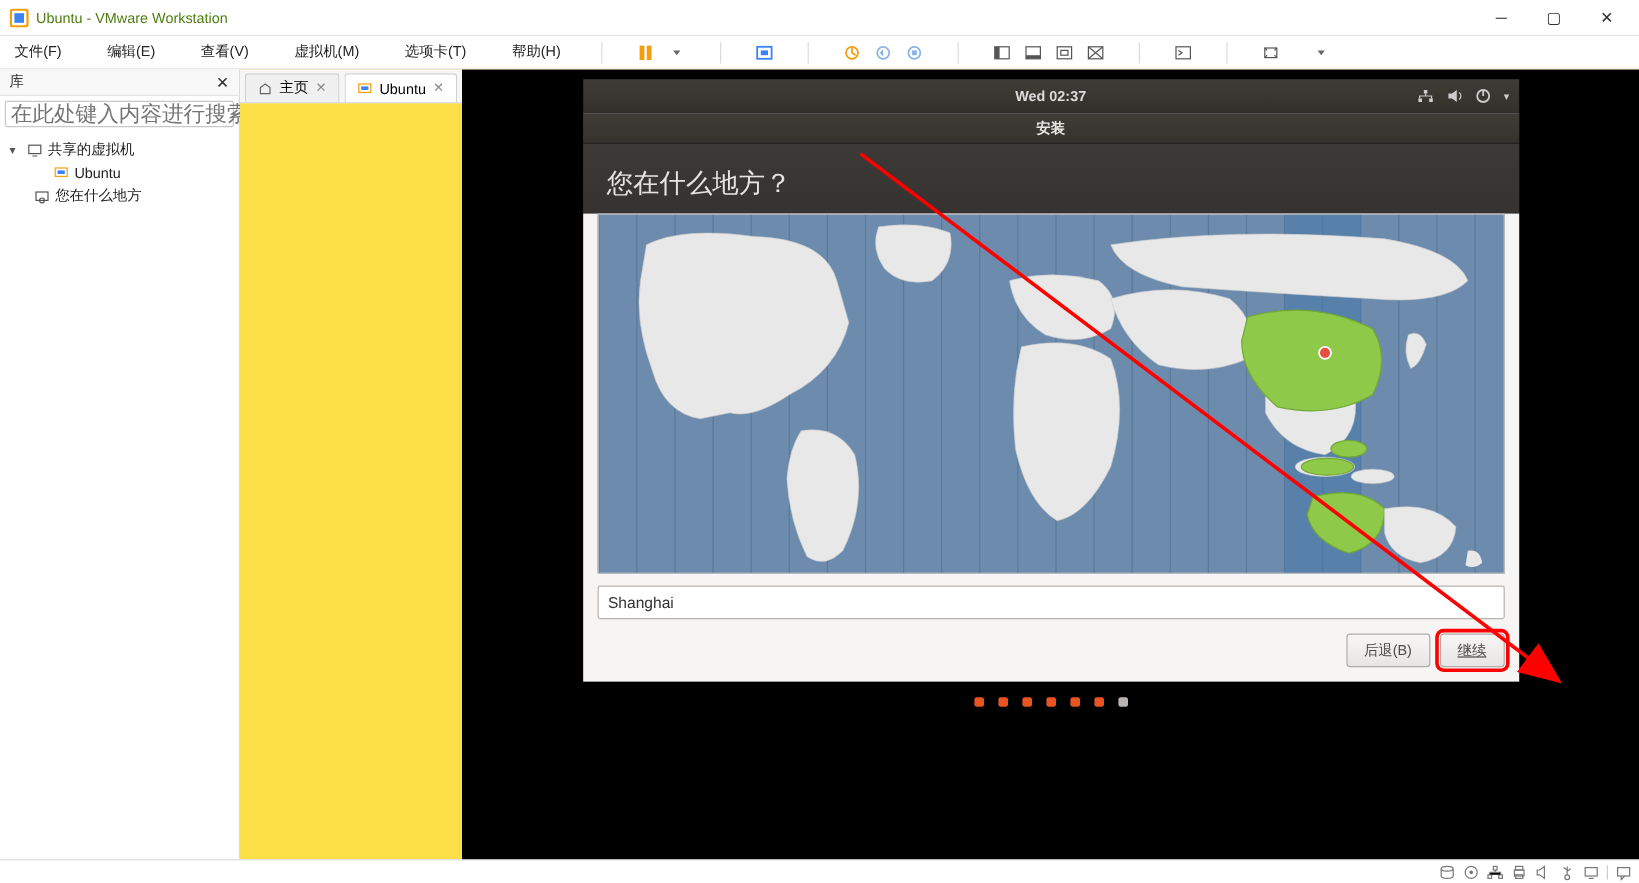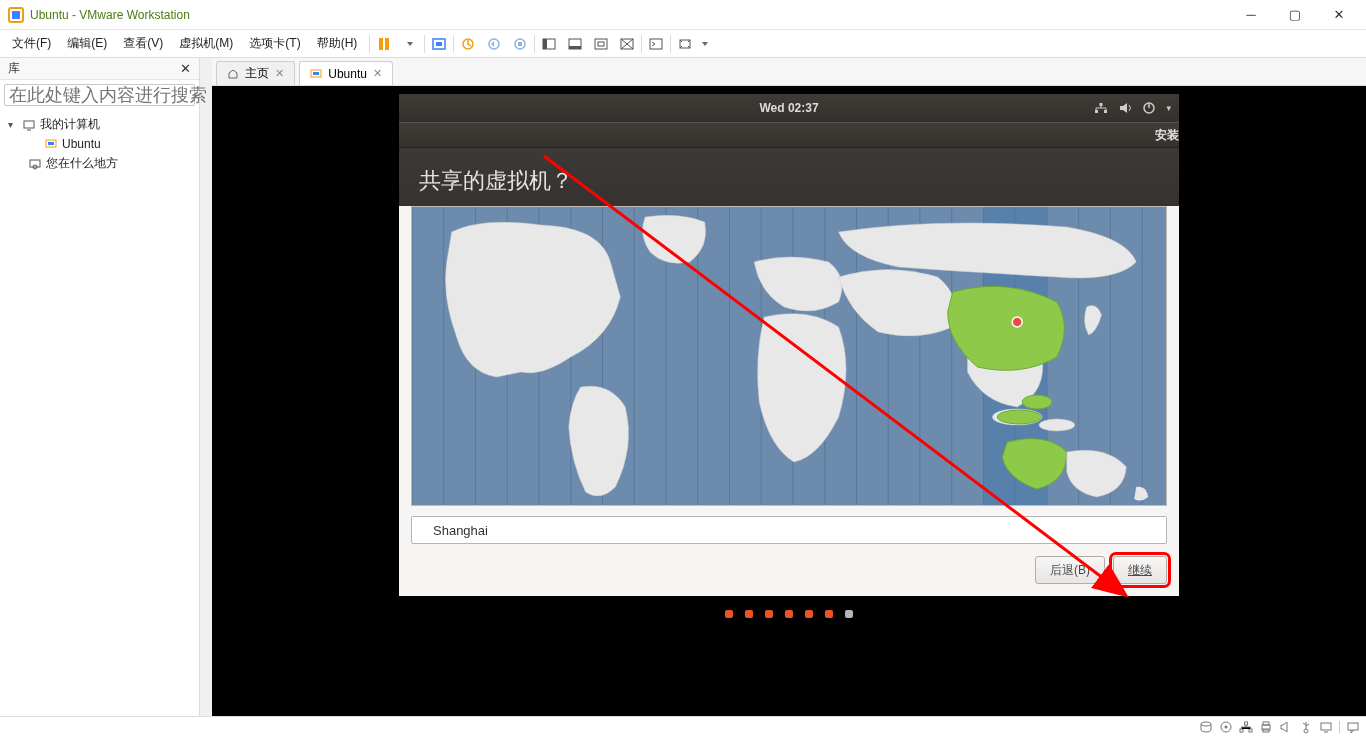--- a/index.html
+++ b/index.html
@@ -6,21 +6,21 @@
 body { width: 1366px; height: 736px; overflow: hidden; background: #f0f0f0; display: flex; flex-direction: column; }
 
 
 .titlebar { height: 30px; display: flex; align-items: center; padding: 0 8px; background: #fff; border-bottom: 1px solid #e5e5e5; }
 .titlebar .app-icon { width: 16px; height: 16px; margin-right: 6px; display: inline-flex; align-items: center; justify-content: center; }
 .titlebar .title { font-size: 12px; color: #4d7c0f; }
 .titlebar .win-controls { margin-left: auto; display: flex; gap: 18px; padding-right: 6px;}
 .titlebar .win-controls span { width: 26px; text-align: center; font-size: 13px; color: #333; }
 
 
-.menubar { height: 28px; background: #fff; display: flex; align-items: center; padding: 0 4px; border-bottom: 1px solid #dcdcdc; gap: 0; }
+.menubar { height: 28px; background: #fff; display: flex; align-items: center; padding: 0 4px; border-bottom: 1px solid #dcdcdc; gap: 22px; }
 .menubar .menu-item { font-size: 12px; color: #222; padding: 2px 8px; }
 .menubar .sep { width: 1px; height: 18px; background: #dcdcdc; margin: 0 4px; }
 .menubar .tool-icon { width: 20px; height: 20px; display: inline-flex; align-items: center; justify-content: center; }
 .menubar .tool-group { display: flex; align-items: center; gap: 6px; }
 .menubar svg { display:block; }
 
 
 .main { flex: 1; display: flex; min-height: 0; }
 
 
@@ -32,45 +32,45 @@
 .sidebar-search input { border: none; outline: none; font-size: 18px; color: #666; flex: 1; background: transparent; }
 .sidebar-search .drop { font-size: 10px; color: #555; padding-left: 4px; }
 .tree { padding: 4px 0; font-size: 12px; color: #222; }
 .tree-row { display: flex; align-items: center; padding: 2px 8px; gap: 4px; }
 .tree-row.indent1 { padding-left: 28px; }
 .tree-row.indent2 { padding-left: 44px; }
 .tree-row .twisty { width: 10px; font-size: 10px; color: #555; }
 .tree-row .ticon { width: 14px; height: 14px; display: inline-flex; align-items: center; justify-content: center; }
 
 
-.content { flex: 1; display: flex; flex-direction: column; background: #fde047; min-width: 0; margin-left: 12px; }
+.content { flex: 1; display: flex; flex-direction: row; background: #fde047; min-width: 0; }
 .tabs { height: 28px; display: flex; align-items: flex-end; padding: 0 4px; border-bottom: 1px solid #dcdcdc; background: #f6f6f6; gap: 4px; }
 .tab { height: 24px; display: flex; align-items: center; padding: 0 10px; font-size: 12px; border: 1px solid #cfcfcf; border-bottom: none; background: #f0f0f0; border-radius: 3px 3px 0 0; gap: 6px; }
 .tab.active { background: #fff; }
 .tab .x { font-size: 11px; color: #888; }
 
 
 .vm-display { flex: 1; background: #000; display: flex; flex-direction: column; align-items: center; justify-content: flex-start; position: relative; padding-top: 8px;}
 
 
 .ubuntu-top { width: 780px; height: 28px; background: linear-gradient(to bottom, #3f3b37, #34302c); display: flex; align-items: center; color: #dcdcdc; font-size: 12px; padding: 2px 8px;}
 .ubuntu-top .tb-center { position:absolute; left:50%; transform:translateX(-50%); font-weight:600; }
 .ubuntu-top .tb-right { margin-left:auto; display:flex; gap:10px; align-items:center;}
 .ubuntu-top .tb-right svg { display:block; }
 
 .ubuntu-window { width: 780px; background: #2d2a28; border-radius: 0; }
-.ubuntu-titlebar { height: 26px; background: linear-gradient(to bottom,#403c38,#35312d); color:#e6e5e3; display:flex; align-items:center; justify-content:flex-end; font-size:12px; font-weight:600; border-top:1px solid #555; border-bottom:1px solid #222;}
+.ubuntu-titlebar { height: 26px; background: linear-gradient(to bottom,#403c38,#35312d); color:#e6e5e3; display:flex; align-items:center; justify-content:center; font-size:12px; font-weight:600; border-top:1px solid #555; border-bottom:1px solid #222;}
 .ubuntu-body { background: #f6f5f4; }
 .ubuntu-heading { font-size: 22px; color: #3d3d3d; padding: 18px 20px 10px; background:#3c3936; color:#e5e4e2;}
 .ubuntu-heading-dark { background: linear-gradient(to bottom,#3c3936,#35322f); }
 .map-wrap { margin: 0 12px; border:1px solid #c0bcb8; overflow:hidden; position:relative; height:300px; background:#7a98b7;}
 .map-wrap svg { width:100%; height:300px; display:block;}
 
 .tz-input-wrap { margin: 10px 12px 0; }
-.tz-input { width:100%; height:28px; border:1px solid #b8b4b0; background:#fff; padding:0 21px; font-size:13px; color:#333; border-radius:2px;}
+.tz-input { width:100%; height:28px; border:1px solid #b8b4b0; background:#fff; padding:0 8px; font-size:13px; color:#333; border-radius:2px;}
 .ubuntu-buttons { display:flex; justify-content:flex-end; gap:8px; padding:12px; }
 .ubtn { height:28px; padding:0 14px; font-size:12px; background:linear-gradient(to bottom,#f7f6f5,#e8e6e4); border:1px solid #b0aca8; border-radius:3px; color:#4a4a4a; }
 .ubtn.highlight { outline: 3px solid #ff0000; outline-offset: 1px; text-decoration: underline; }
 .dots { padding: 8px 0 14px; text-align:center; }
 .dots span { display:inline-block; width:8px; height:8px; border-radius:2px; margin:0 6px; background:#e95420;}
 .dots span.inactive { background:#b8b4b0;}
 
 
 .arrow-svg { position:absolute; pointer-events:none; }
 
@@ -211,21 +211,21 @@
     </div>
     <div class="tree">
       <div class="tree-row">
         <span class="twisty">▾</span>
         <span class="ticon">
             <svg width="12" height="12">
               <rect x="1" y="2" width="10" height="7" fill="none" stroke="#555"></rect>
               <line x1="4" y1="11" x2="8" y2="11" stroke="#555"></line>
             </svg>
           </span>
-        <span>我的计算机</span>
+        <span>共享的虚拟机</span>
       </div>
       <div class="tree-row indent2">
         <span class="ticon">
             <svg width="12" height="12">
               <rect x="1" y="2" width="10" height="7" fill="none" stroke="#f59e0b"></rect>
               <rect x="3" y="4" width="6" height="3" fill="#3b82f6"></rect>
             </svg>
           </span>
         <span>Ubuntu</span>
       </div>
@@ -286,21 +286,21 @@
               </svg>
             </span>
           <span style="font-size:9px;color:#ccc;">▾</span>
         </div>
       </div>
 
       <div class="ubuntu-window">
         <div class="ubuntu-titlebar">
           <span>安装</span>
         </div>
-        <div class="ubuntu-heading ubuntu-heading-dark">共享的虚拟机？</div>
+        <div class="ubuntu-heading ubuntu-heading-dark">您在什么地方？</div>
         <div class="ubuntu-body">
           <div class="map-wrap">
             <svg viewBox="0 0 760 300" preserveAspectRatio="none">
               <rect x="0" y="0" width="760" height="300" fill="#6d8cad"></rect>
 
               <g stroke="#5a7997" stroke-width="1">
                 <line x1="0" y1="0" x2="0" y2="300"></line>
                   <line x1="32" y1="0" x2="32" y2="300"></line>
                   <line x1="64" y1="0" x2="64" y2="300"></line>
                   <line x1="96" y1="0" x2="96" y2="300"></line>

